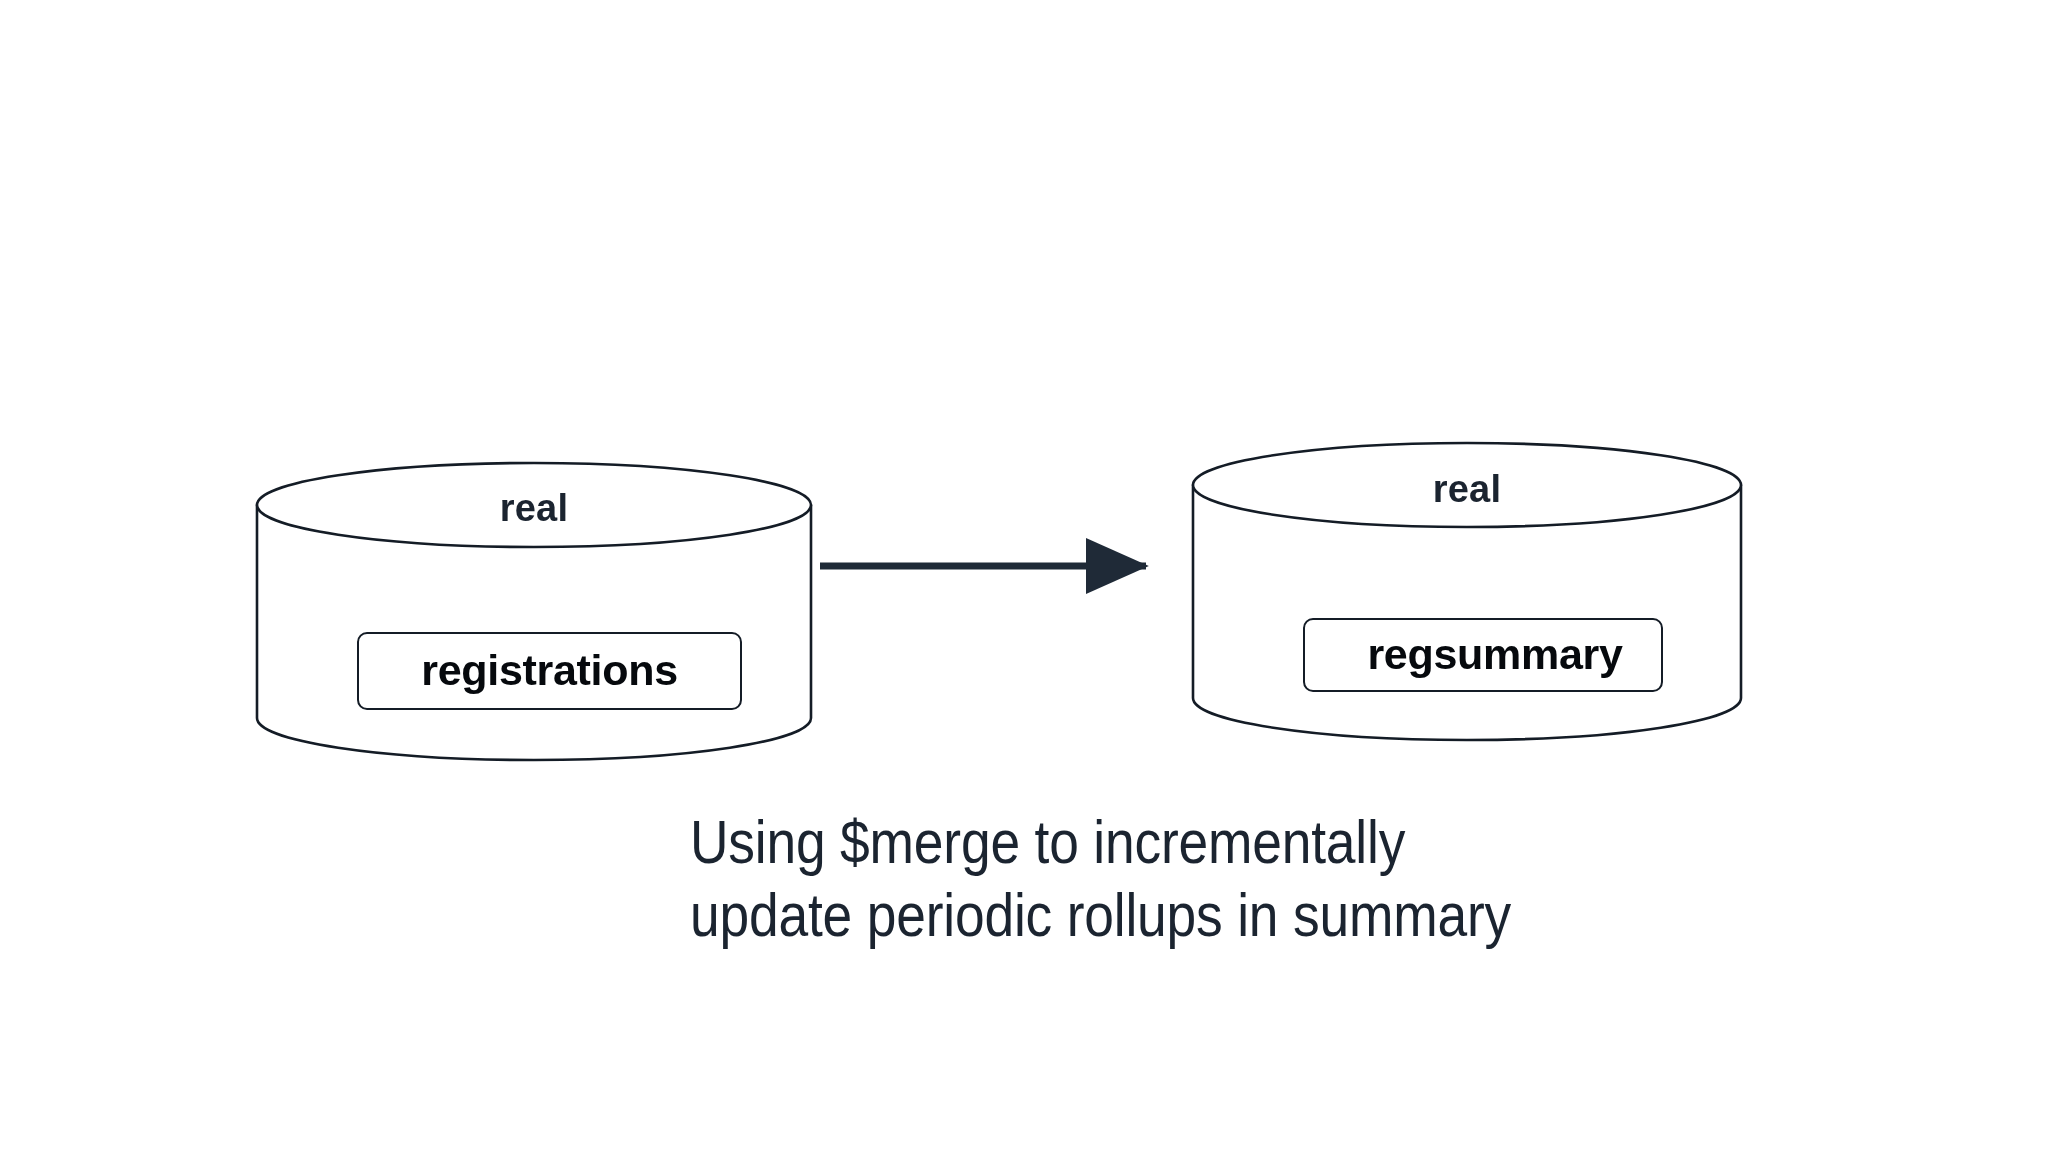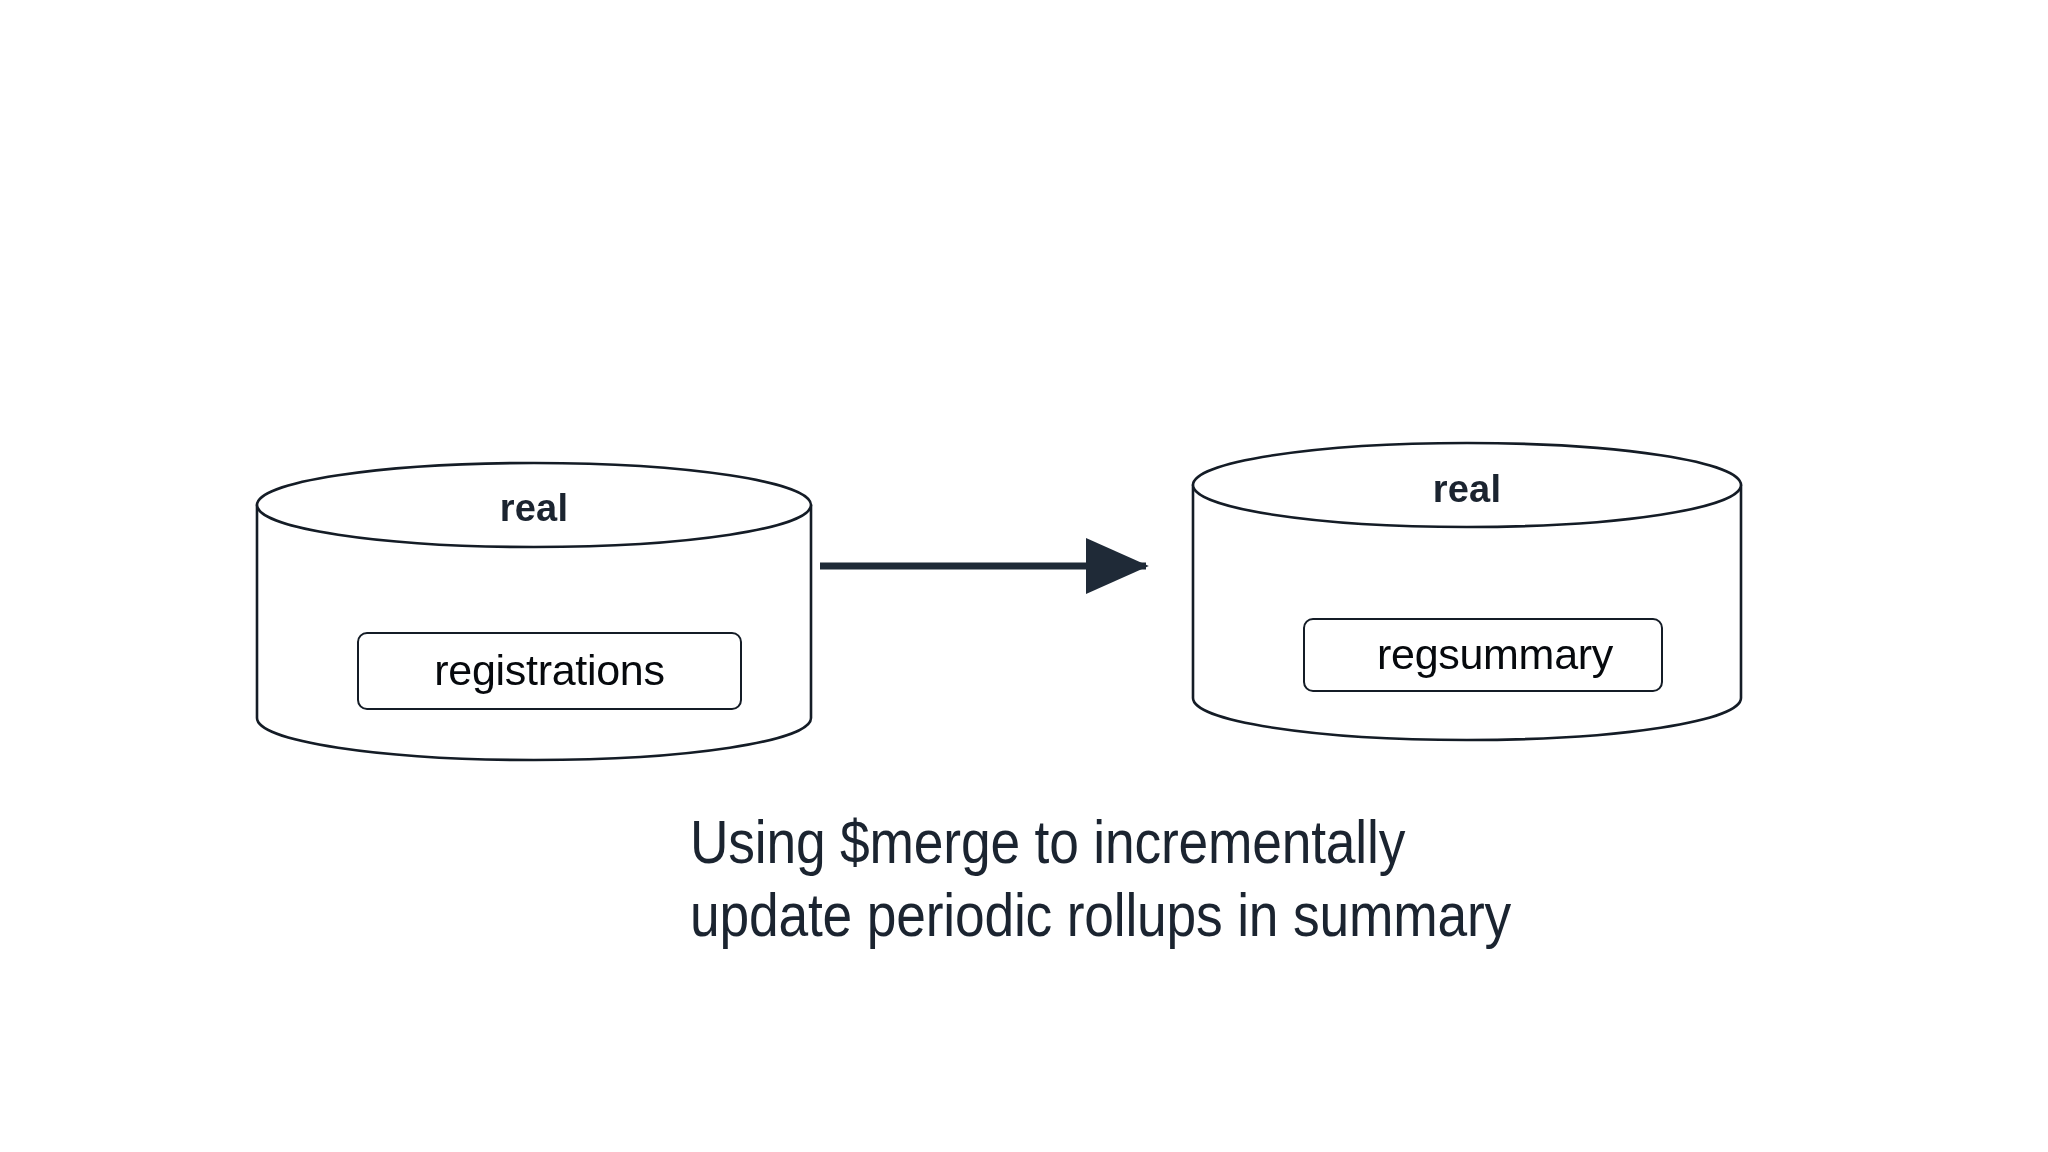--- a/index.html
+++ b/index.html
@@ -47,21 +47,21 @@
     border: 2px solid #141c26;
     border-radius: 10px;
     display: flex;
     align-items: center;
     justify-content: center;
   }
   .coll-box-label {
     color: #06090d;
     font-family: "Liberation Sans", sans-serif;
     font-size: 43px;
-    font-weight: 400;
+    font-weight: 700;
     letter-spacing: -0.3px;
     white-space: nowrap;
     line-height: 1;
     transform: translateY(-1px);
   }
 
   
   .caption {
     position: absolute;
     left: 690px;

